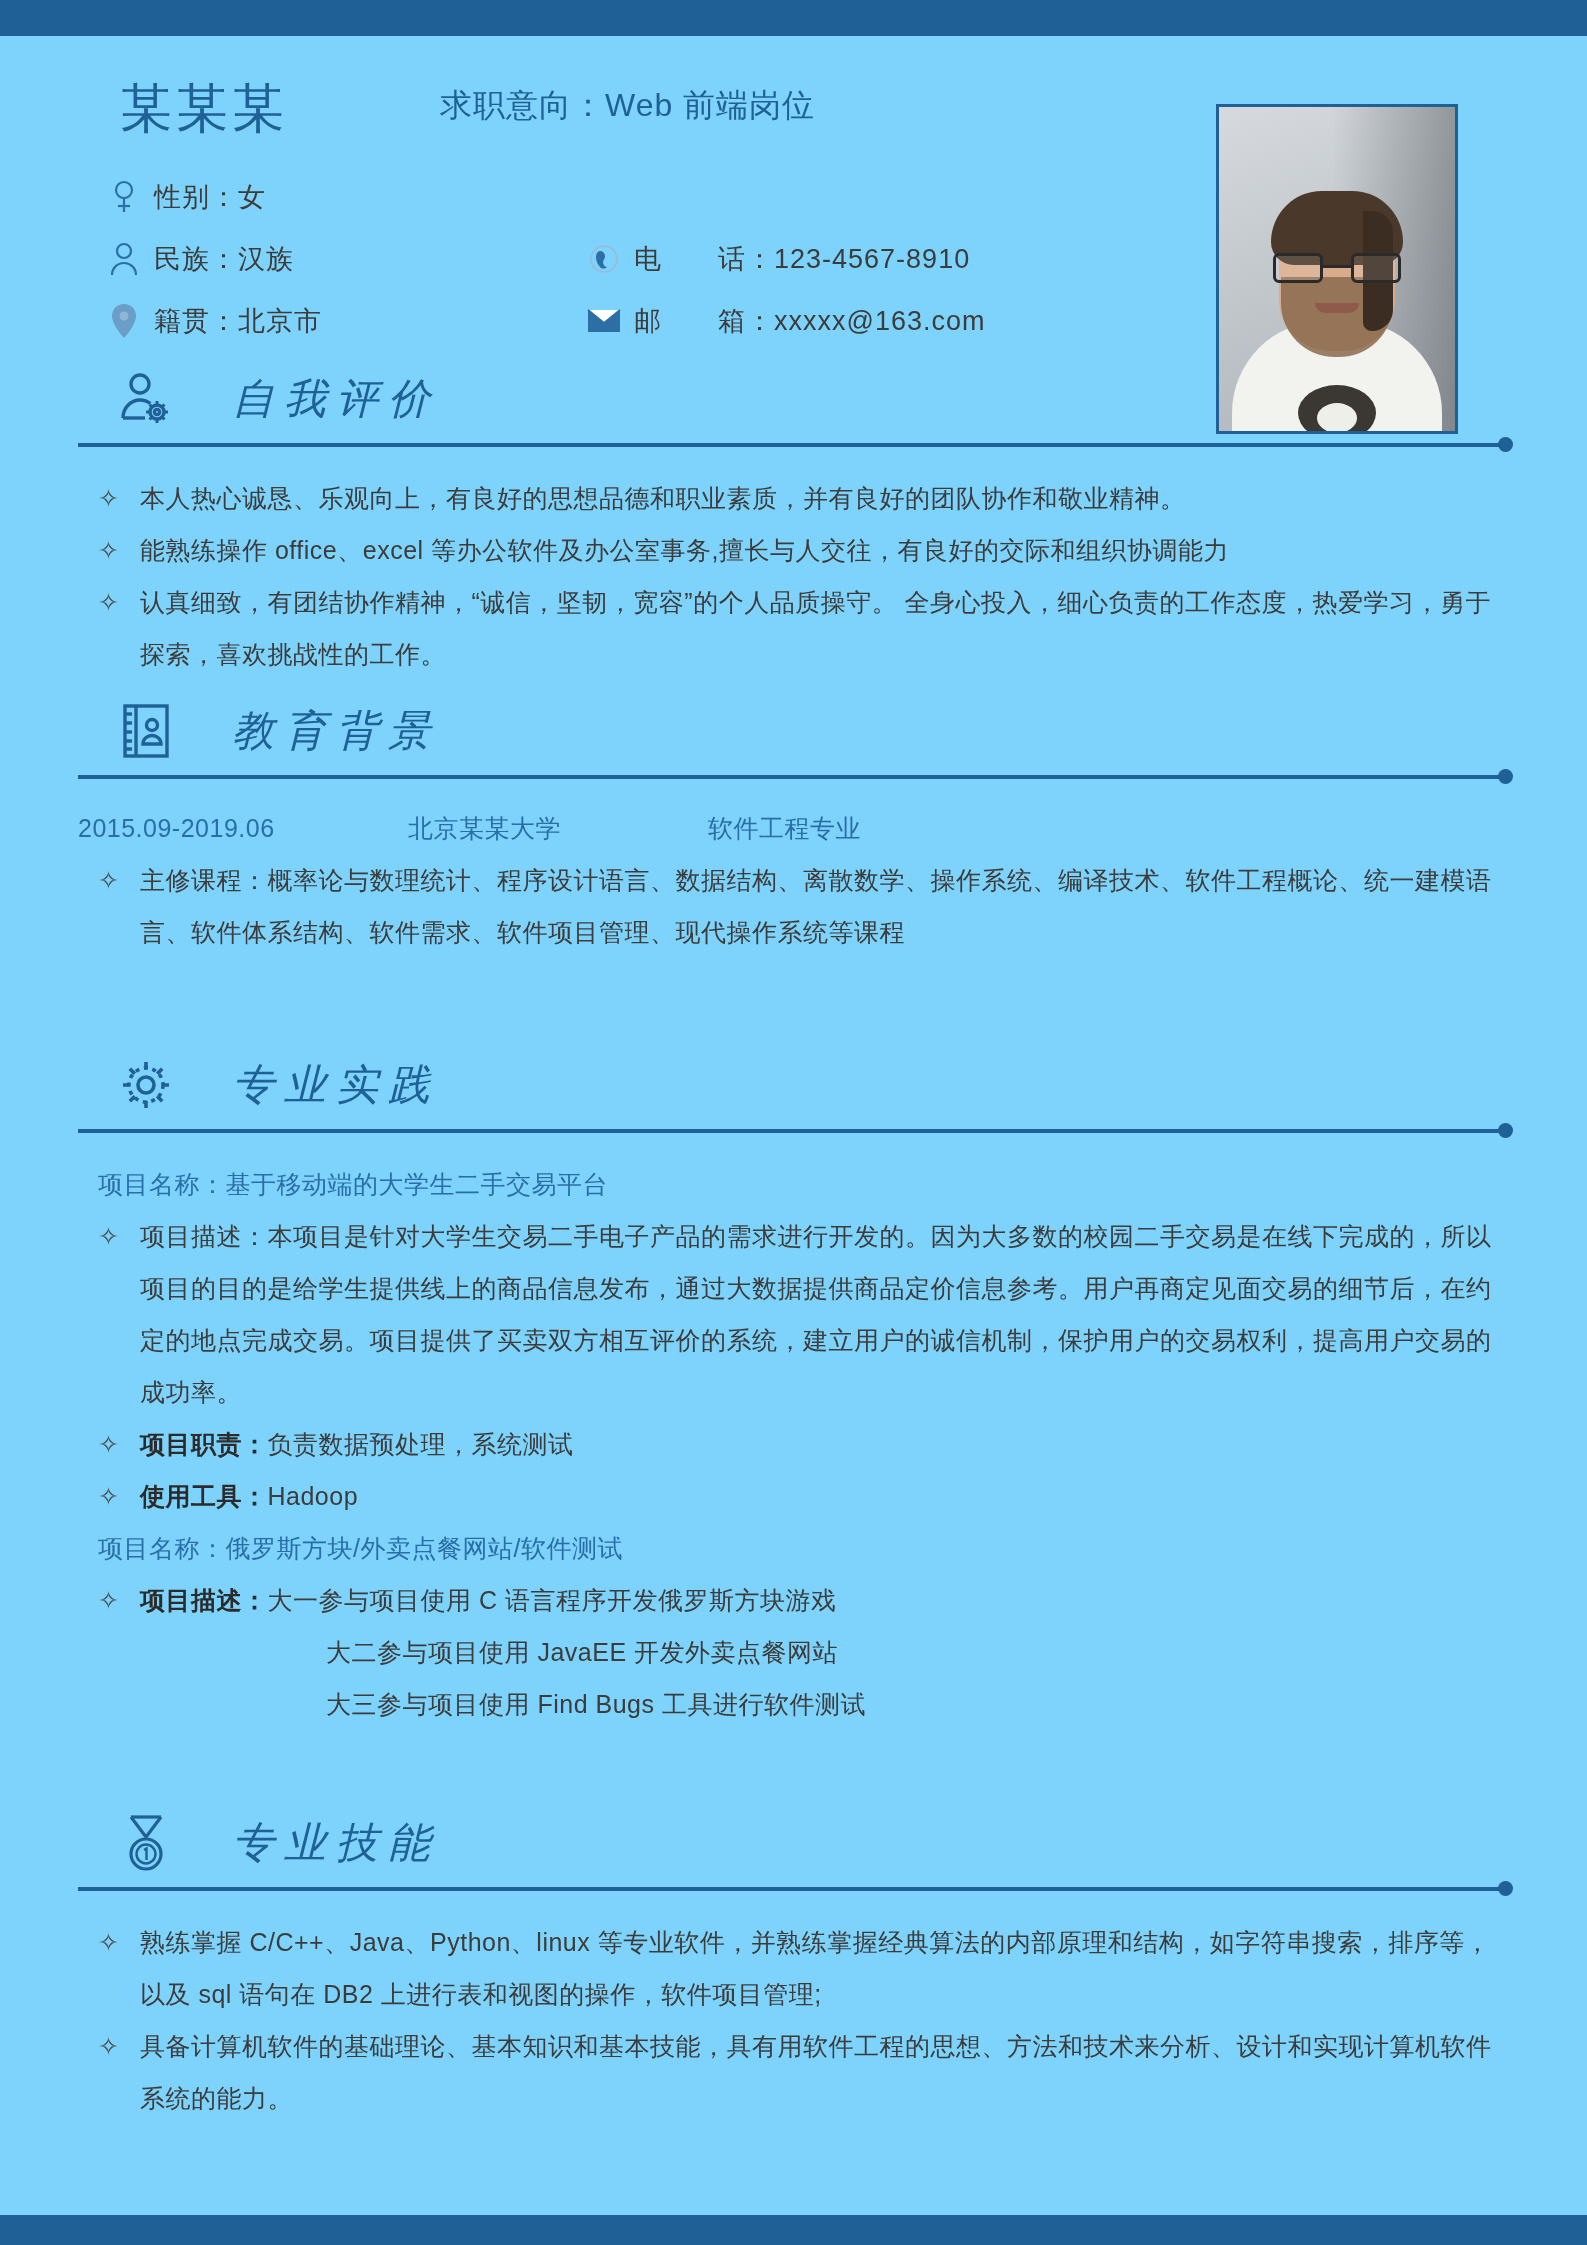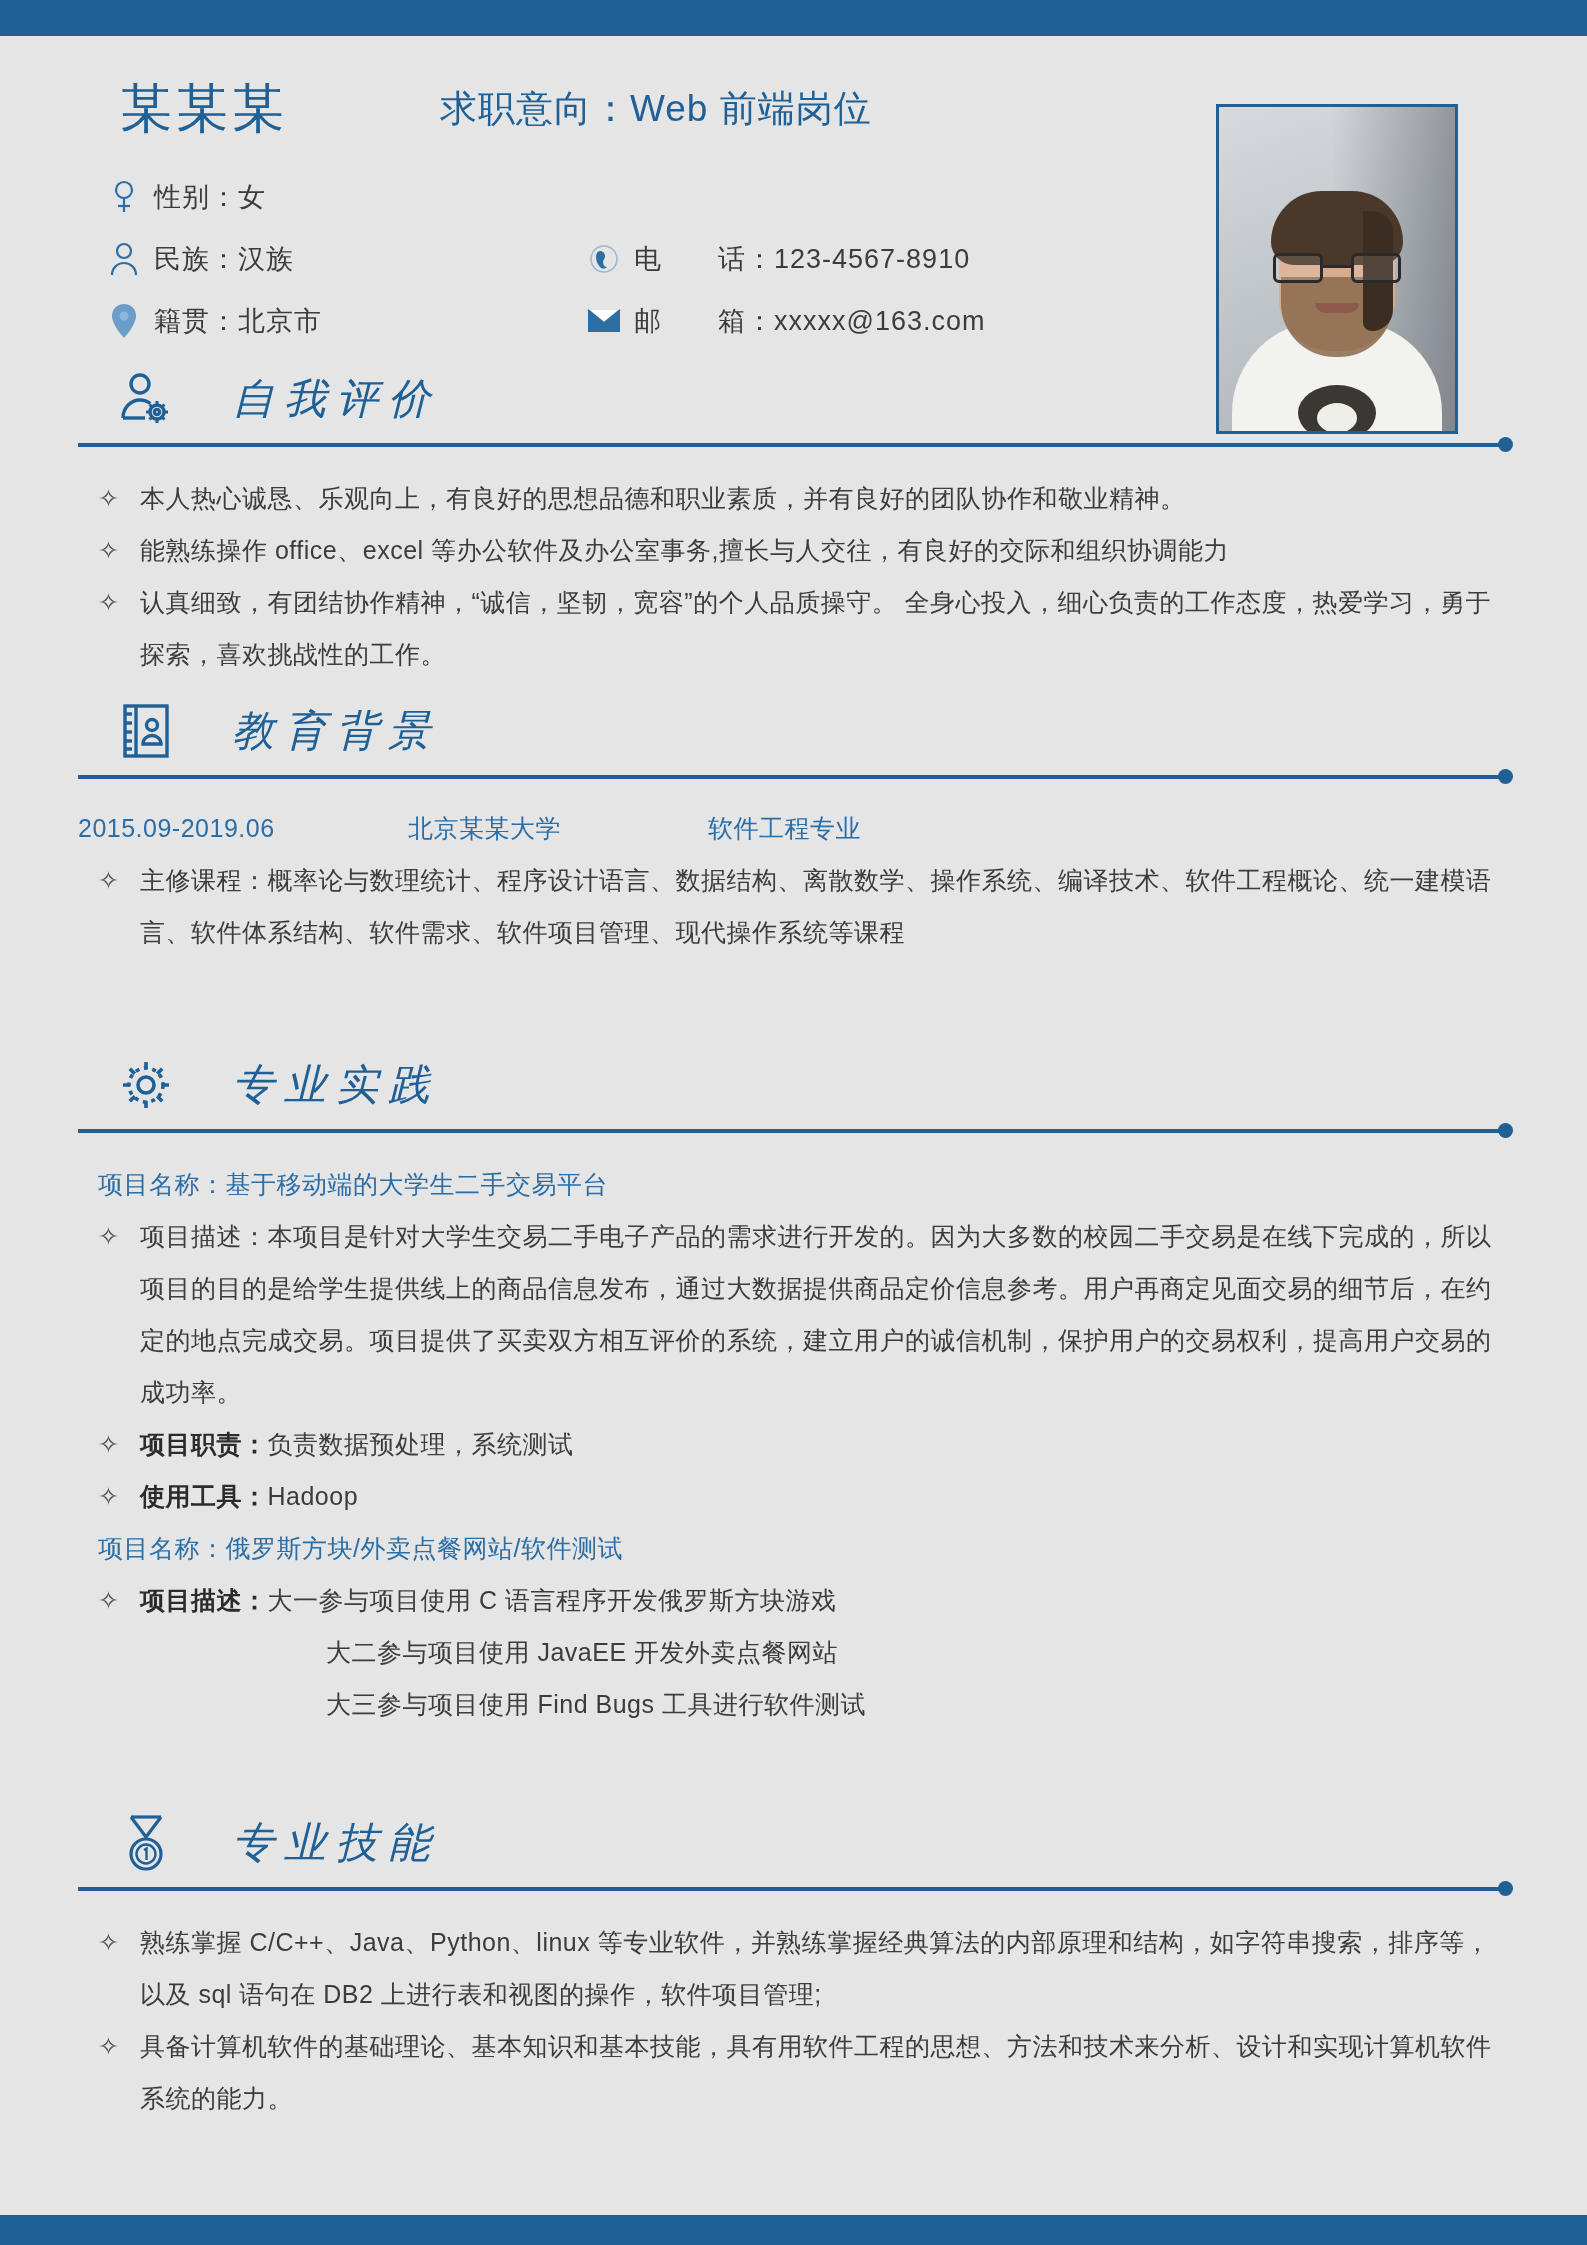--- a/index.html
+++ b/index.html
@@ -8,21 +8,21 @@
   html, body {
     width: 1587px;
     background: #ffffff;
     font-family: "Liberation Sans", "DejaVu Sans", sans-serif;
   }
 
   .page {
     position: relative;
     width: 1587px;
     height: 2245px;
-    background: #e5e5e5;
+    background: #7dd3fc;
     overflow: hidden;
   }
 
   
   .brand-bar-top {
     position: absolute;
     top: 0; left: 0;
     width: 1587px;
     height: 36px;
     background: #1f6096;
@@ -50,21 +50,21 @@
     font-size: 52px;
     color: #1f6096;
     letter-spacing: 4px;
     font-weight: 400;
   }
 
   .objective {
     position: absolute;
     left: 440px;
     top: 48px;
-    font-size: 37px;
+    font-size: 32px;
     color: #1f6096;
     letter-spacing: 1px;
   }
 
   .info-grid {
     position: absolute;
     left: 104px;
     top: 130px;
     width: 1060px;
   }

